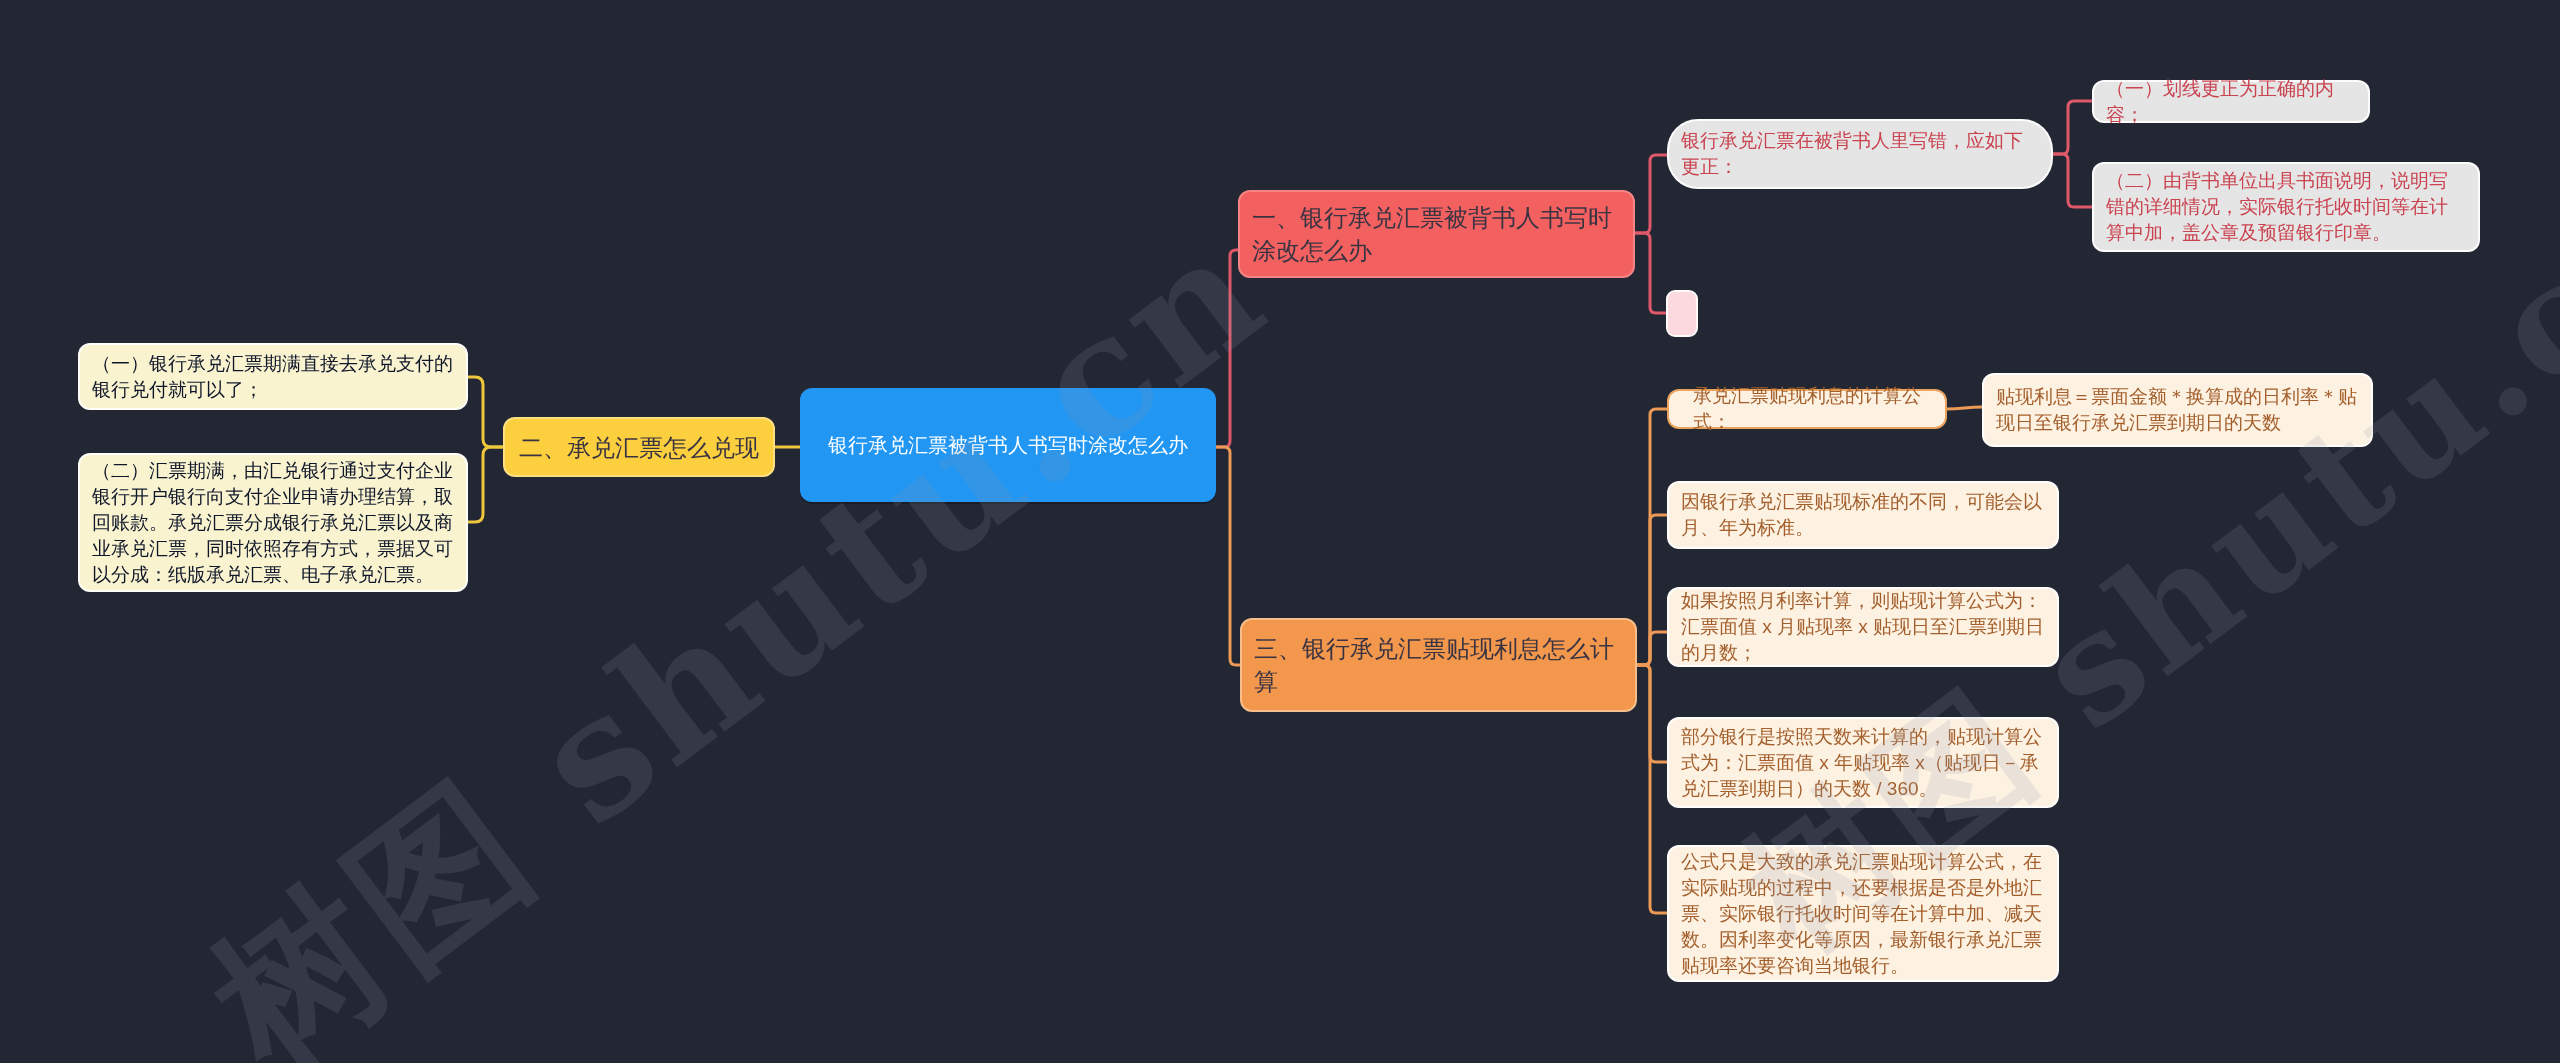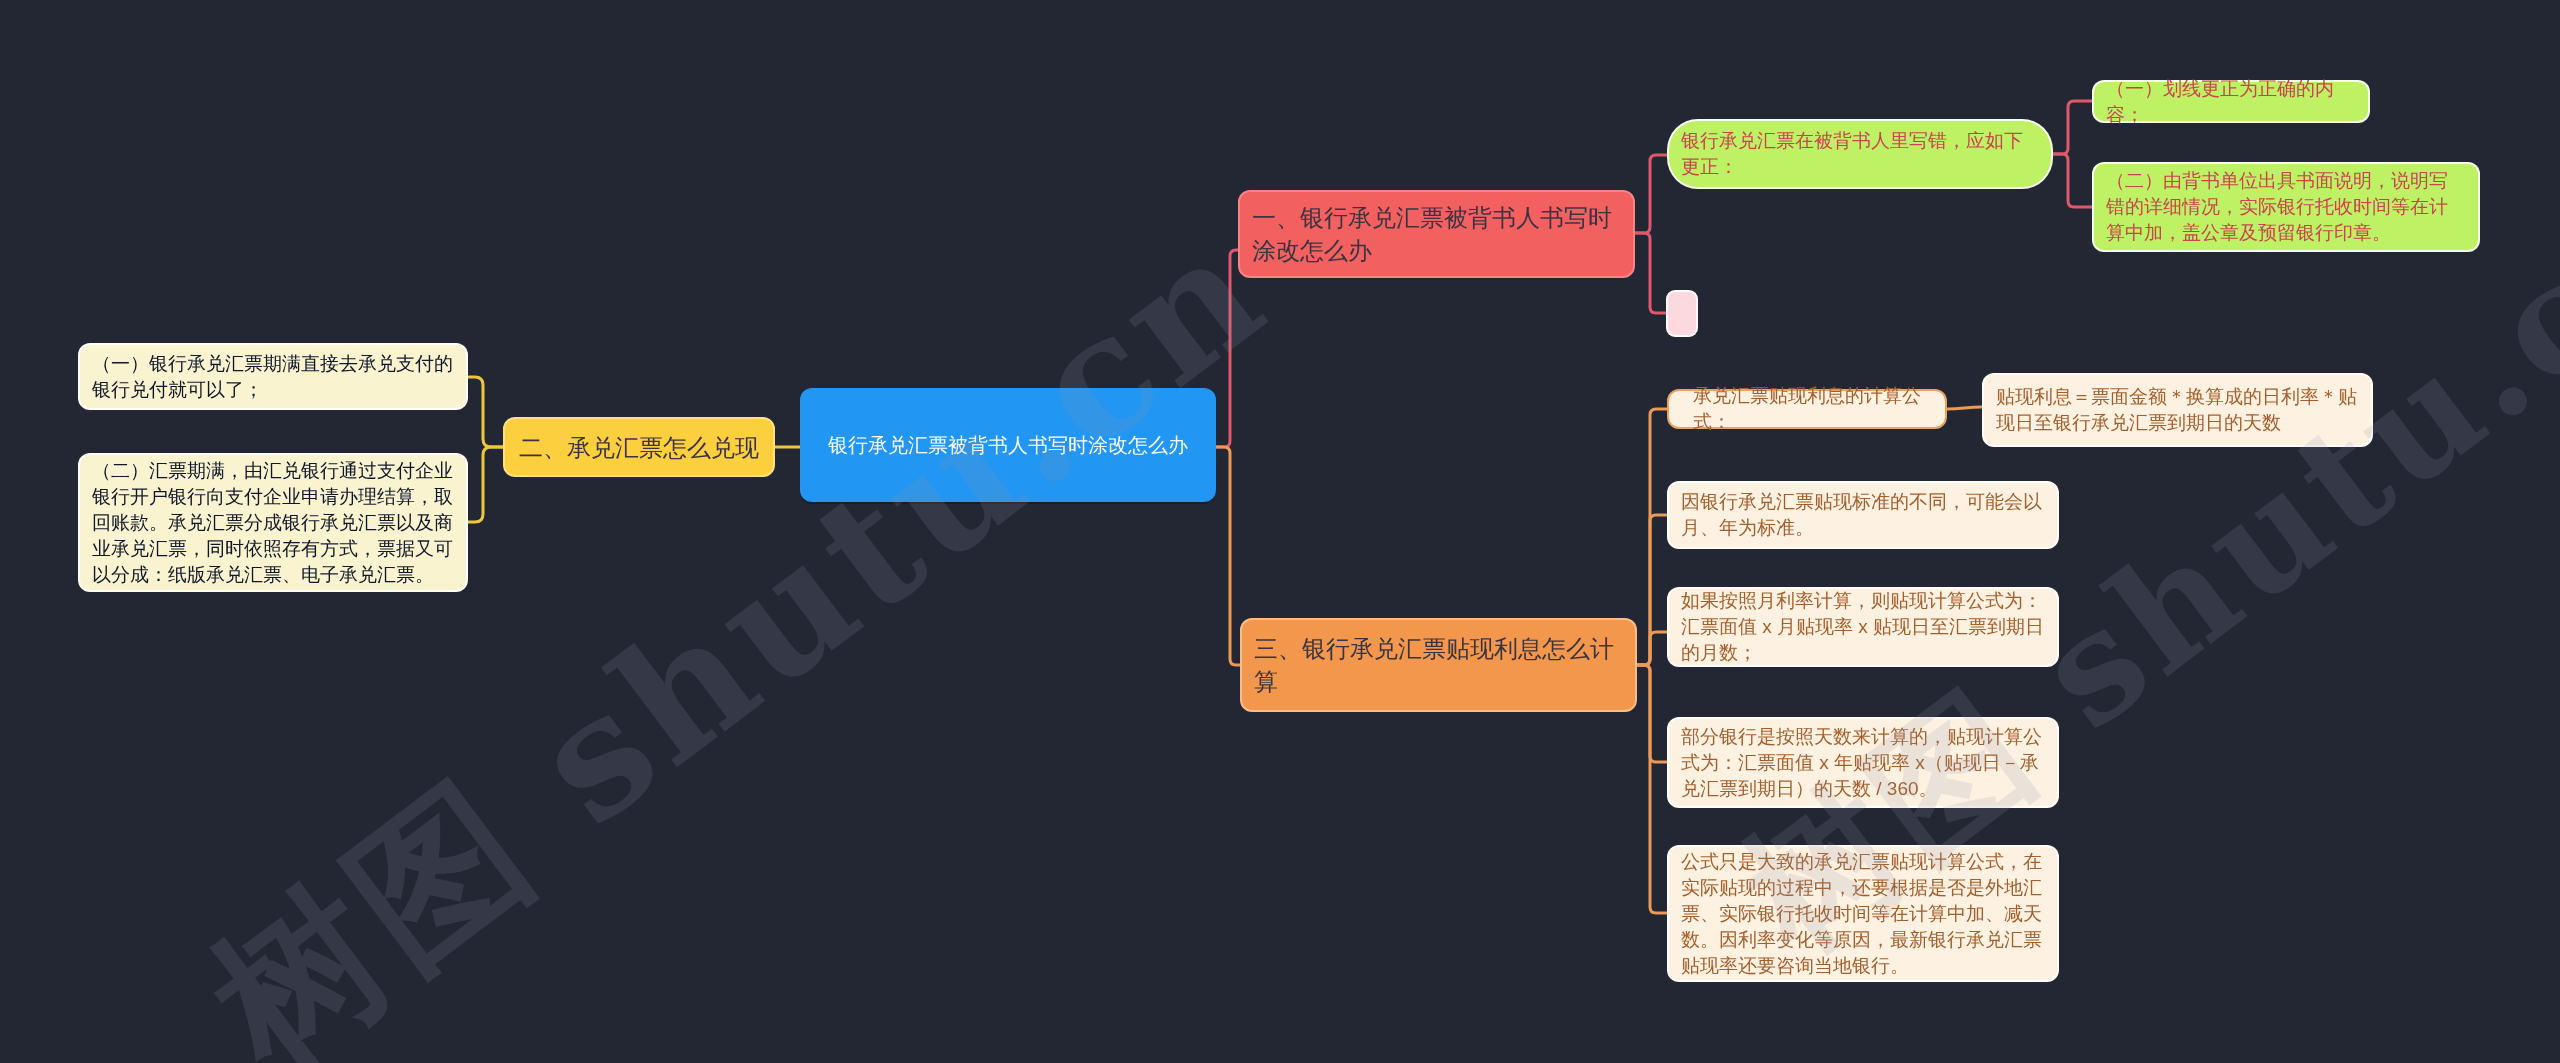--- a/index.html
+++ b/index.html
@@ -14,21 +14,21 @@
         box-shadow:0 2px 0 rgba(0,0,0,.25);}
   
   .main{font-size:24px;line-height:33px;color:#3a3442;border-radius:12px;padding:8px 12px;}
   .b1main{left:1238px;top:190px;width:397px;height:88px;background:#f26060;border:2px solid #f58585;}
   .b2main{left:503px;top:417px;width:272px;height:60px;background:#fbcf3e;border:2px solid #ffe081;
           justify-content:center;text-align:center;padding:10px 10px;}
   .b3main{left:1240px;top:618px;width:397px;height:94px;background:#f2974c;border:2px solid #f7bd8b;}
   
   .leaf{font-size:19px;line-height:26px;border-radius:12px;border:2px solid rgba(255,255,255,.88);
         padding:7px 12px;}
-  .pink{background:#bef264;color:#c94350;}
+  .pink{background:#e5e5e5;color:#c94350;}
   .paleyellow{background:#faf3d0;color:#0f172a;}
   .cream{background:#fdf1e2;color:#a35f2b;}
   .creamtitle{background:#fdf1e2;color:#a35f2b;border:2px solid #e9a35d;}
   .b1c1 {left:1667px;top:119px;width:386px;height:70px;border-radius:31px;}
   .b1c1a{left:2092px;top:80px; width:278px;height:43px;}
   .b1c1b{left:2092px;top:162px;width:388px;height:90px;}
   .b1c2 {left:1666px;top:290px;width:32px;height:47px;background:#fbd9de;
          border:2px solid rgba(255,255,255,.88);border-radius:9px;}
   .b2c1 {left:78px;top:343px;width:390px;height:67px;}
   .b2c2 {left:78px;top:453px;width:390px;height:139px;}

